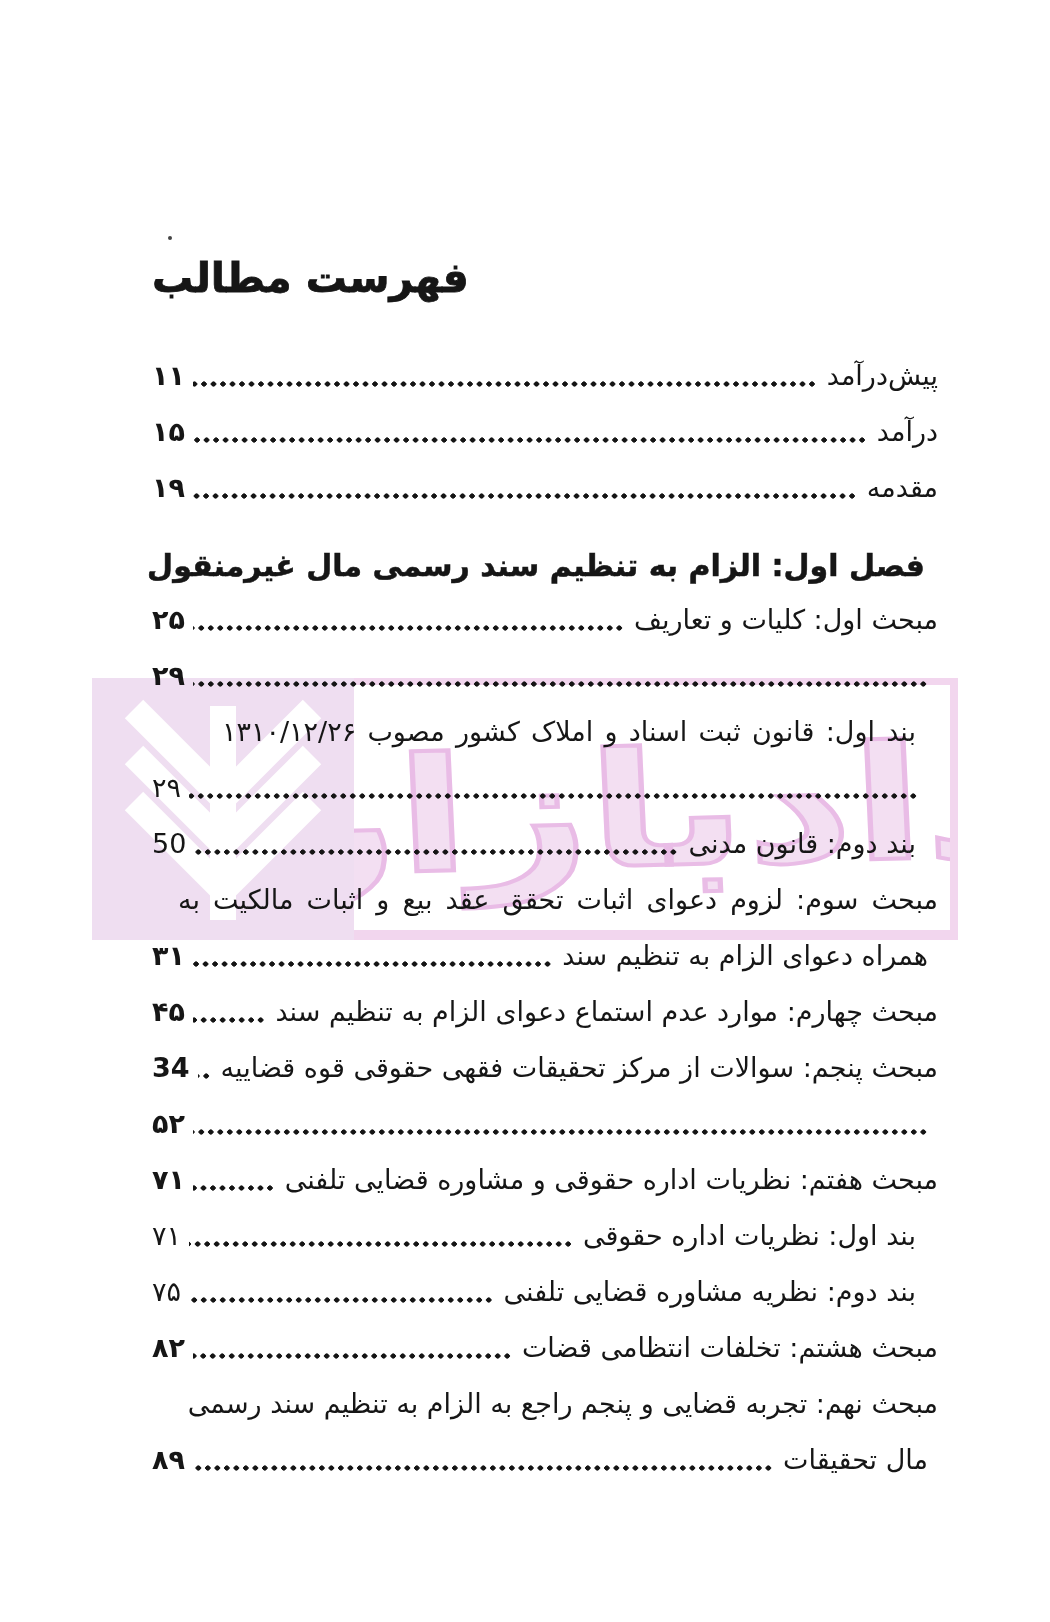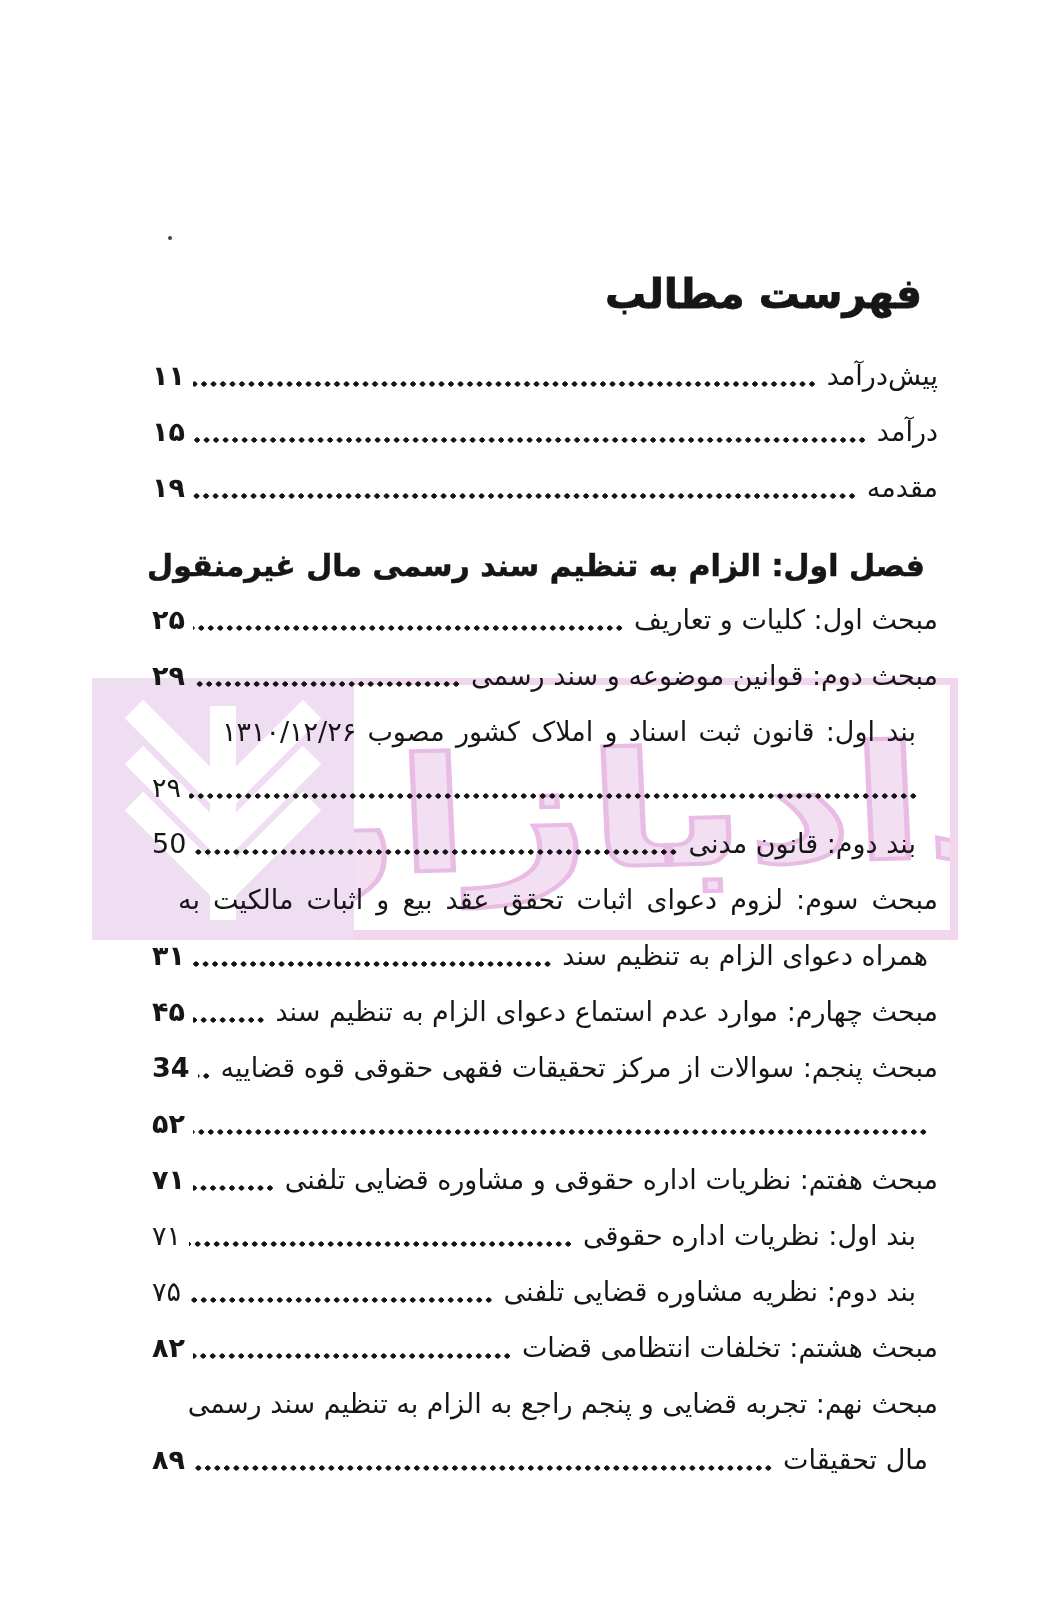--- a/index.html
+++ b/index.html
@@ -24,21 +24,21 @@
     font-size:158px;line-height:235px;font-weight:bold;text-align:center;direction:rtl;
     color:#f3dff2;
     -webkit-text-stroke:4px #e9bce6;
     transform:scaleX(1.32) rotate(-2deg);transform-origin:center;
     letter-spacing:2px;white-space:nowrap;
   }
 
   
   .toc{position:absolute;left:152px;top:0;width:786px;direction:rtl;z-index:1;}
   .title{
-    position:absolute;top:254px;right:0;width:100%;margin:16px;text-align:right;
+    position:absolute;top:254px;right:0;width:100%;margin:0;text-align:left;
     font-size:41px;font-weight:bold;-webkit-text-stroke:0.8px #161616;letter-spacing:1px;
   }
   .rows1{position:absolute;top:348px;right:0;width:100%;}
   .chapter{
     position:absolute;top:522px;right:0;width:100%;margin:9px;text-align:center;
     font-size:30px;font-weight:bold;-webkit-text-stroke:0.5px #161616;line-height:70px;height:70px;
   }
   .rows2{position:absolute;top:592px;right:0;width:100%;}
   .row{
     height:56px;display:flex;align-items:center;font-size:27px;line-height:56px;
@@ -108,21 +108,20 @@
 
   <h2 class="chapter">فصل اول: الزام به تنظیم سند رسمی مال غیرمنقول</h2>
 
   <div class="rows2">
     <div class="row">
       <span class="t">مبحث اول: کلیات و تعاریف</span>
       <span class="dots"></span>
       <span class="pg">۲۵</span>
     </div>
     <div class="row">
-      <span class="t">مبحث دوم: قوانین موضوعه و سند رسمی</span>
       <span class="dots"></span>
       <span class="pg">۲۹</span>
     </div>
     <div class="row wrap sub">
       <span class="t">بند اول: قانون ثبت اسناد و املاک کشور مصوب ۱۳۱۰/۱۲/۲۶</span>
     </div>
     <div class="row sub cont">
       <span class="dots"></span>
       <span class="pg">۲۹</span>
     </div>

